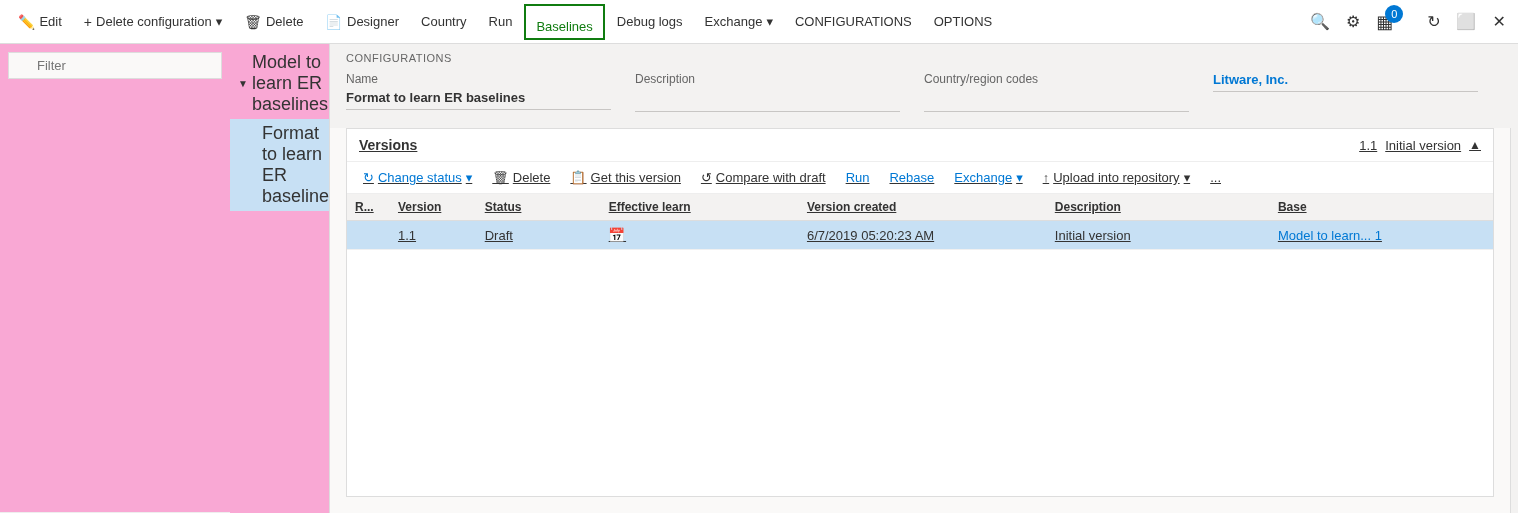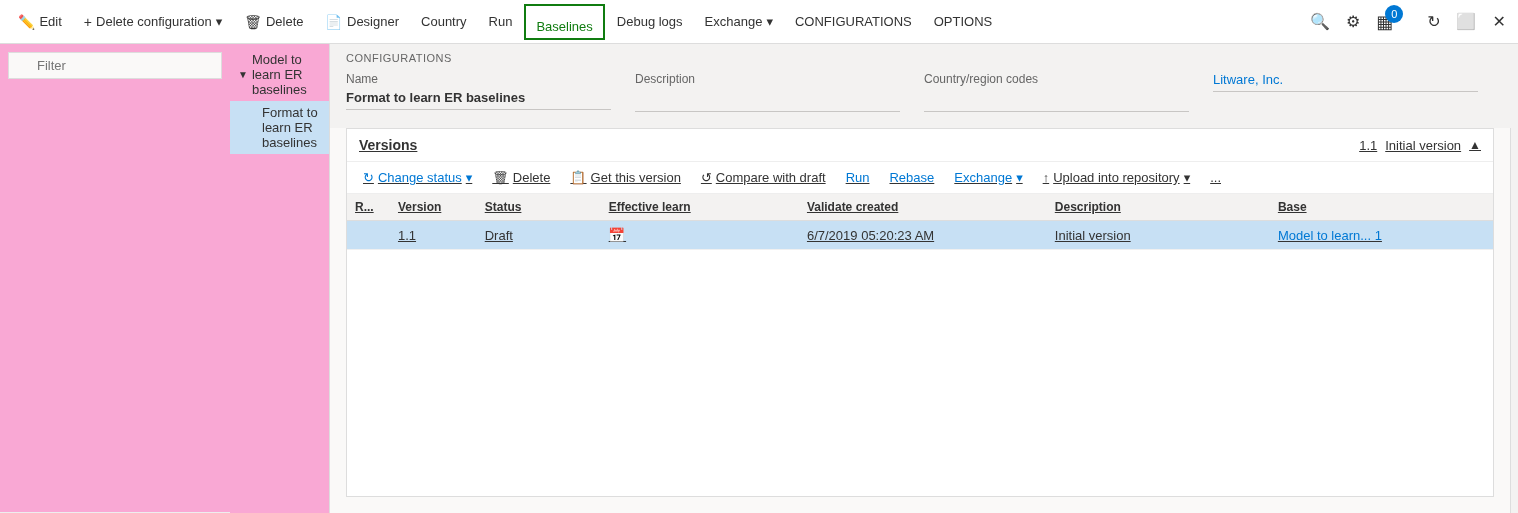--- a/index.html
+++ b/index.html
@@ -103,21 +103,21 @@
     .tree-area { flex: 1; overflow: auto; padding: 4px 0; }
     .tree-item {
       display: flex;
       align-items: center;
       padding: 4px 8px;
       cursor: pointer;
       gap: 4px;
     }
     .tree-item.selected { background: #c7e0f4; }
     .tree-item .chevron { font-size: 10px; color: #333; }
-    .tree-item .label { font-size: 13px; }
+    .tree-item .label { font-size: 18px; }
     .tree-item.child { padding-left: 32px; }
 
     
     .content-area {
       flex: 1;
       background: #faf9f8;
       display: flex;
       flex-direction: column;
       overflow: hidden;
     }
@@ -147,21 +147,21 @@
       color: #666;
       margin-bottom: 4px;
     }
     .config-field-value {
       font-size: 13px;
       color: #333;
       font-weight: 600;
       border-bottom: 1px solid #c8c6c4;
       padding-bottom: 4px;
     }
-    .config-field-value.link { color: #0078d4; cursor: pointer; font-weight: normal; }
+    .config-field-value.link { color: #0078d4; cursor: pointer; font-weight: bold; }
     .config-field-value.empty { border-bottom: 1px solid #c8c6c4; min-height: 22px; }
 
     
     .versions-panel {
       background: #fff;
       margin: 0 16px 16px 16px;
       border: 1px solid #ddd;
       flex: 1;
       display: flex;
       flex-direction: column;
@@ -418,21 +418,21 @@
         </div>
 
         <div class="versions-table">
           <table>
             <thead>
               <tr>
                 <th class="col-r">R...</th>
                 <th class="col-version">Version</th>
                 <th class="col-status">Status</th>
                 <th class="col-effective">Effective learn</th>
-                <th class="col-created">Validate created</th>
+                <th class="col-created">Version created</th>
                 <th class="col-desc">Description</th>
                 <th class="col-base">Base</th>
               </tr>
             </thead>
             <tbody>
               <tr class="selected-row">
                 <td></td>
                 <td>1.1</td>
                 <td class="status-draft">Draft</td>
                 <td>

